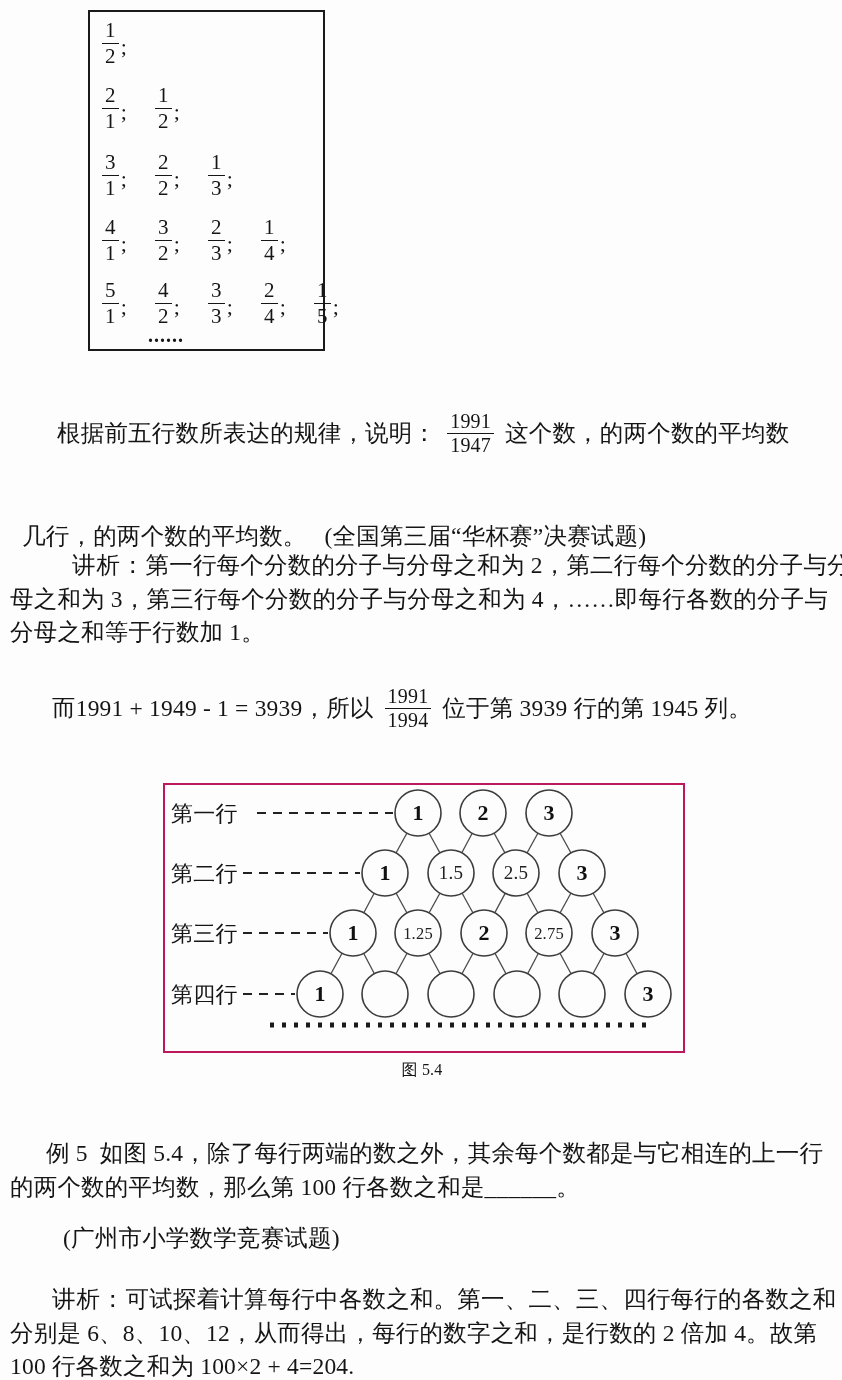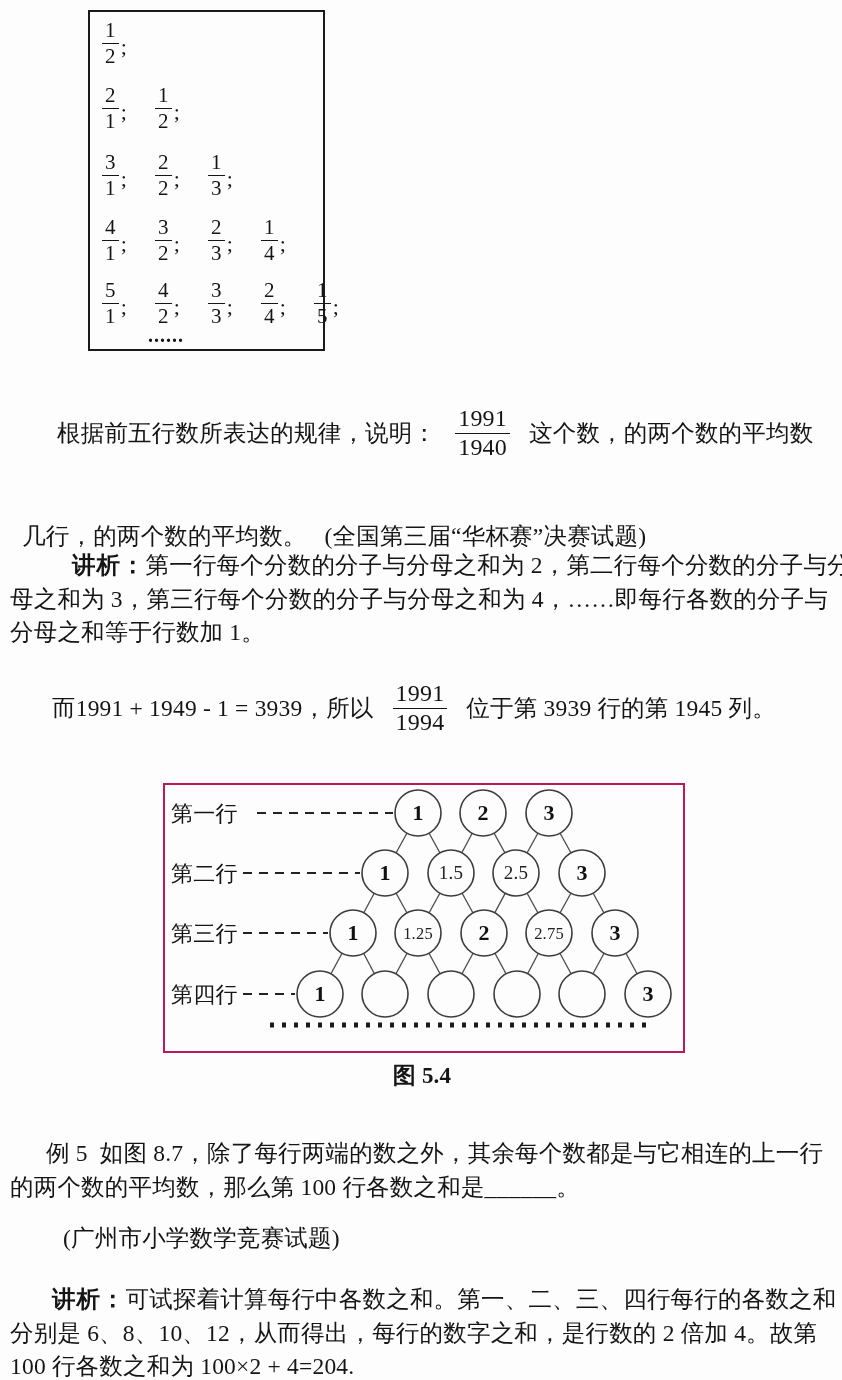--- a/index.html
+++ b/index.html
@@ -3,36 +3,36 @@
 <meta charset="utf-8">
 <style>
   html,body{margin:0;padding:0;}
   body{
     width:842px;height:1380px;position:relative;background:#fdfdfd;color:#151515;
     font-family:"Liberation Serif","DejaVu Serif",serif;
     font-size:23.5px;letter-spacing:0.2px;overflow:hidden;
   }
   .abs{position:absolute;}
   .line{line-height:33.6px;white-space:pre;}
-  .blabel{font-weight:bold;letter-spacing:1px;}
+  .blabel{font-weight:normal;letter-spacing:1px;}
   
   .frac{display:inline-flex;flex-direction:column;align-items:center;line-height:1.08;vertical-align:middle;}
   .frac .num{padding:0 3px 1px;}
   .frac .den{border-top:1.7px solid #151515;padding:1px 3px 0;}
   
   #seqbox{left:88px;top:10px;width:233px;height:337px;border:2px solid #1a1a1a;background:#fdfdfd;}
   .seqrow{position:absolute;left:12px;display:flex;}
   .fcell{width:53px;display:flex;align-items:center;font-size:21px;}
   .fsep{margin-left:2px;margin-top:8px;font-size:22px;}
   
   .fracline{display:flex;align-items:center;white-space:pre;}
-  .inlfrac{font-size:24px;line-height:1.05;margin:0 19px;}
+  .inlfrac{font-size:20px;line-height:1.05;margin:0 11px;}
   
   #figbox{left:163px;top:783px;width:518px;height:266px;border:2px solid #be185d;background:#fdfdfd;}
-  #figcaption{left:163px;top:1060px;width:518px;text-align:center;font-size:23px;font-weight:bold;}
+  #figcaption{left:163px;top:1060px;width:518px;text-align:center;font-size:16px;}
   .rowlabel{font-size:22px;fill:#151515;}
   .edge{stroke:#4a4a4a;stroke-width:1.3;}
   .node{fill:#fdfdfd;stroke:#3c3c3c;stroke-width:1.6;}
   .vint{font-size:22px;font-weight:bold;fill:#111;}
   .vdec{font-size:19px;fill:#222;}
   .vdec2{font-size:16.5px;fill:#222;}
   .leader{stroke:#222;stroke-width:2;stroke-dasharray:9,7;}
   .dotline{stroke:#1a1a1a;stroke-width:5;stroke-dasharray:4,8;}
   .seq-ellipsis{font-weight:bold;font-size:20px;letter-spacing:1px;}
 </style>
@@ -152,21 +152,21 @@
           <span class="num">1</span>
           <span class="den">5</span>
         </span>
         <span class="fsep">;</span>
       </span>
   </div>
   <div class="abs seq-ellipsis" style="top:312px;left:58px">......</div>
 </div>
 
 <div class="abs fracline" style="left:10px;top:400px;height:66px;padding-left:47px">
-  <span>根据前五行数所表达的规律，说明：</span><span class="frac inlfrac"><span class="num">1991</span><span class="den">1940</span></span><span>这个数，的两个数的平均数</span>
+  <span>根据前五行数所表达的规律，说明：</span><span class="frac inlfrac"><span class="num">1991</span><span class="den">1947</span></span><span>这个数，的两个数的平均数</span>
 </div>
 <div class="abs line" style="left:10px;top:486px">
   <span>几行，的两个数的平均数。</span><span style="display:inline-block;width:18px"></span><span>(全国第三届“华杯赛”决赛试题)</span>
 </div>
 
 <div class="abs" style="left:10px;top:549px">
   <div class="line" style="padding-left:62px"><b class="blabel">讲析：</b><span>第一行每个分数的分子与分母之和为 2，第二行每个分数的分子与分</span></div>
   <div class="line">母之和为 3，第三行每个分数的分子与分母之和为 4，……即每行各数的分子与</div>
   <div class="line">分母之和等于行数加 1。</div>
 </div>
@@ -263,21 +263,21 @@
       <circle class="node" cx="483" cy="209" r="23"></circle>
         <text class="vint" x="483" y="216" text-anchor="middle">3</text>
     </g>
 
     <line class="dotline" x1="105" y1="240" x2="487" y2="240"></line>
   </svg>
 </div>
 <div id="figcaption" class="abs">图 5.4</div>
 
 <div class="abs" style="left:10px;top:1137px">
-  <div class="line" style="padding-left:36px">例 5  如图 8.7，除了每行两端的数之外，其余每个数都是与它相连的上一行</div>
+  <div class="line" style="padding-left:36px">例 5  如图 5.4，除了每行两端的数之外，其余每个数都是与它相连的上一行</div>
   <div class="line">的两个数的平均数，那么第 100 行各数之和是______。</div>
 </div>
 <div class="abs line" style="left:10px;top:1222px;padding-left:53px">(广州市小学数学竞赛试题)</div>
 
 <div class="abs" style="left:10px;top:1283px">
   <div class="line" style="padding-left:42px"><b class="blabel">讲析：</b><span>可试探着计算每行中各数之和。第一、二、三、四行每行的各数之和</span></div>
   <div class="line">分别是 6、8、10、12，从而得出，每行的数字之和，是行数的 2 倍加 4。故第</div>
   <div class="line">100 行各数之和为 100×2 + 4=204.</div>
 </div>
 

